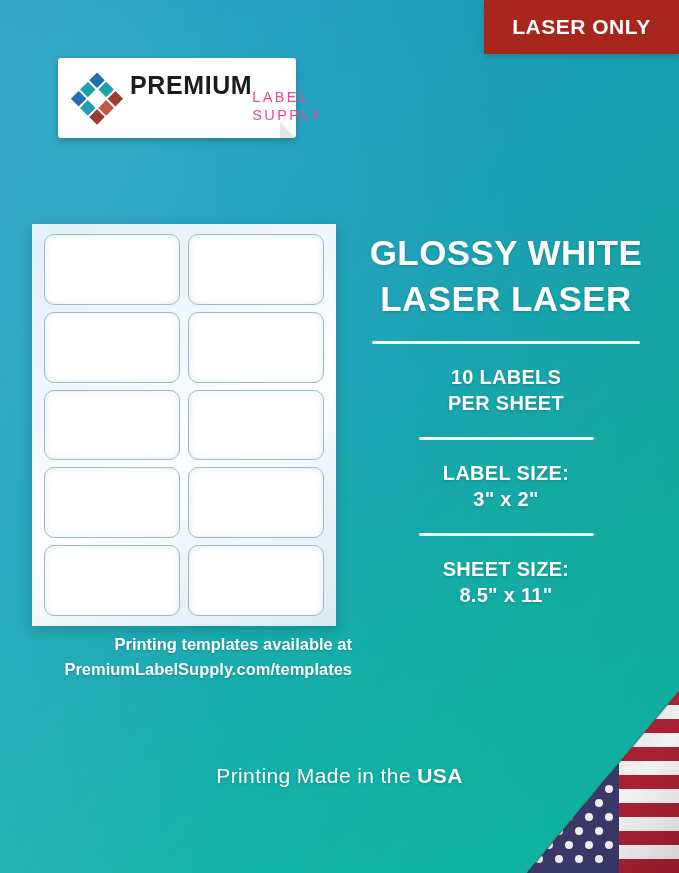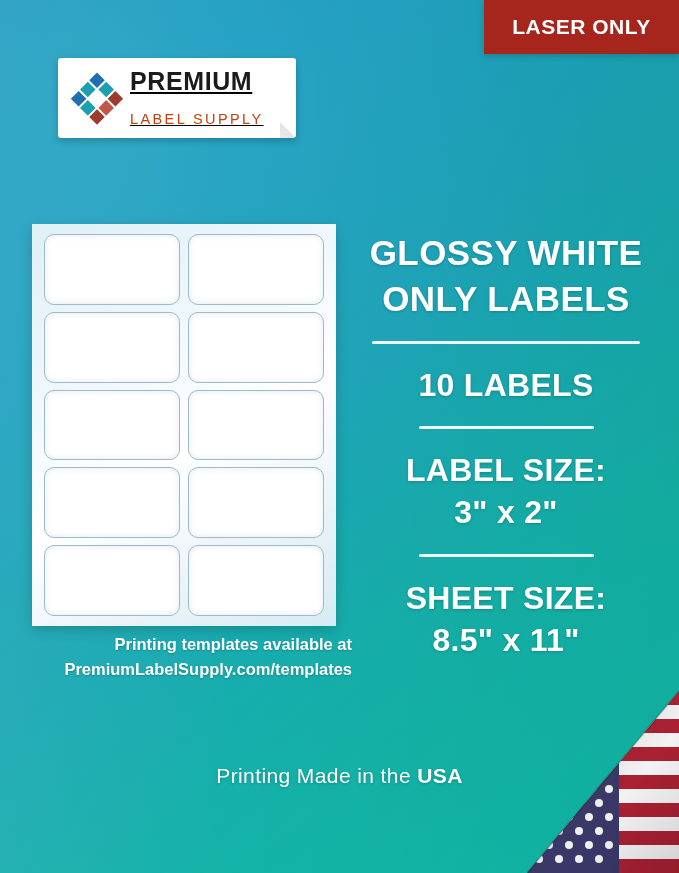--- a/index.html
+++ b/index.html
@@ -73,35 +73,34 @@
     border-top: 16px solid transparent;
   }
   .logo-mark {
     width: 62px;
     height: 62px;
     margin-left: 8px;
     flex: 0 0 auto;
   }
   .logo-text {
     display: flex;
-    flex-direction: column;
+    flex-direction: row;
     justify-content: center;
     margin-left: 2px;
-    text-decoration: underline;
   }
   .logo-primary {
     font-size: 25px;
     font-weight: bold;
     color: #1b1b1b;
     letter-spacing: 0.6px;
     line-height: 1.05;
   }
   .logo-secondary {
     font-size: 14.5px;
-    color: #c2410c;
+    color: #ec4899;
     letter-spacing: 2.4px;
     line-height: 1.2;
     margin-top: 17px;
   }
 
   
   .sheet {
     position: absolute;
     left: 32px;
     top: 224px;
@@ -157,21 +156,21 @@
   }
   .rule {
     height: 3px;
     background: rgba(255,255,255,0.92);
     margin: 20px auto;
     width: 268px;
     border-radius: 2px;
   }
   .rule.short { width: 175px; }
   .info-block {
-    font-size: 32px;
+    font-size: 20px;
     font-weight: bold;
     line-height: 1.32;
     letter-spacing: 0.3px;
     text-shadow: 0 1px 3px rgba(0,0,0,0.2);
   }
   .info-block .value {
     display: block;
   }
 
   
@@ -246,27 +245,28 @@
   </div>
 
   <div class="templates-note">
     <div>Printing templates available at</div>
     <div>PremiumLabelSupply.com/templates</div>
   </div>
 
   <div class="info">
     <div class="info-heading">
       <div>GLOSSY WHITE</div>
-      <div>ONLY LABELS</div>
+      <div>LASER LASER</div>
     </div>
 
     <div class="rule"></div>
 
     <div class="info-block">
       <span class="value">10 LABELS</span>
+      <span class="value">PER SHEET</span>
     </div>
 
     <div class="rule short"></div>
 
     <div class="info-block">
       <span class="value">LABEL SIZE:</span>
       <span class="value">3" x 2"</span>
     </div>
 
     <div class="rule short"></div>

